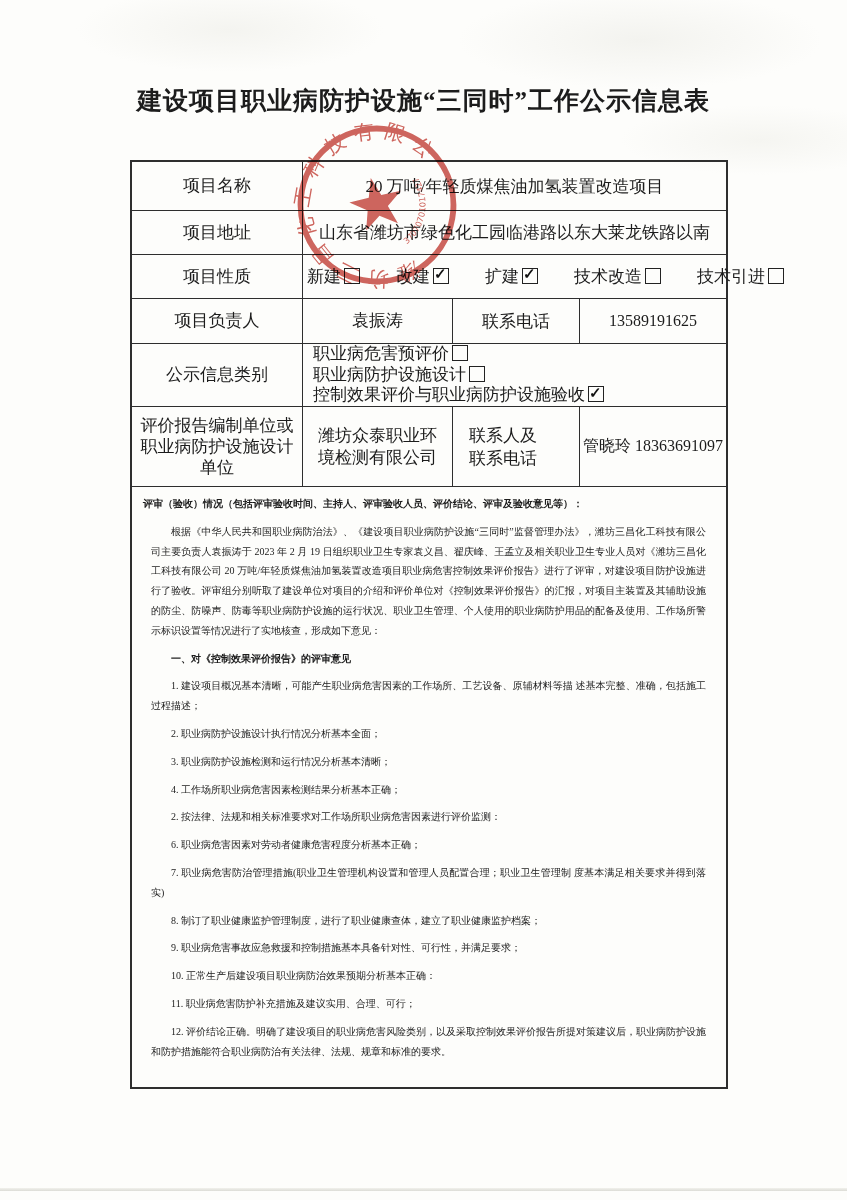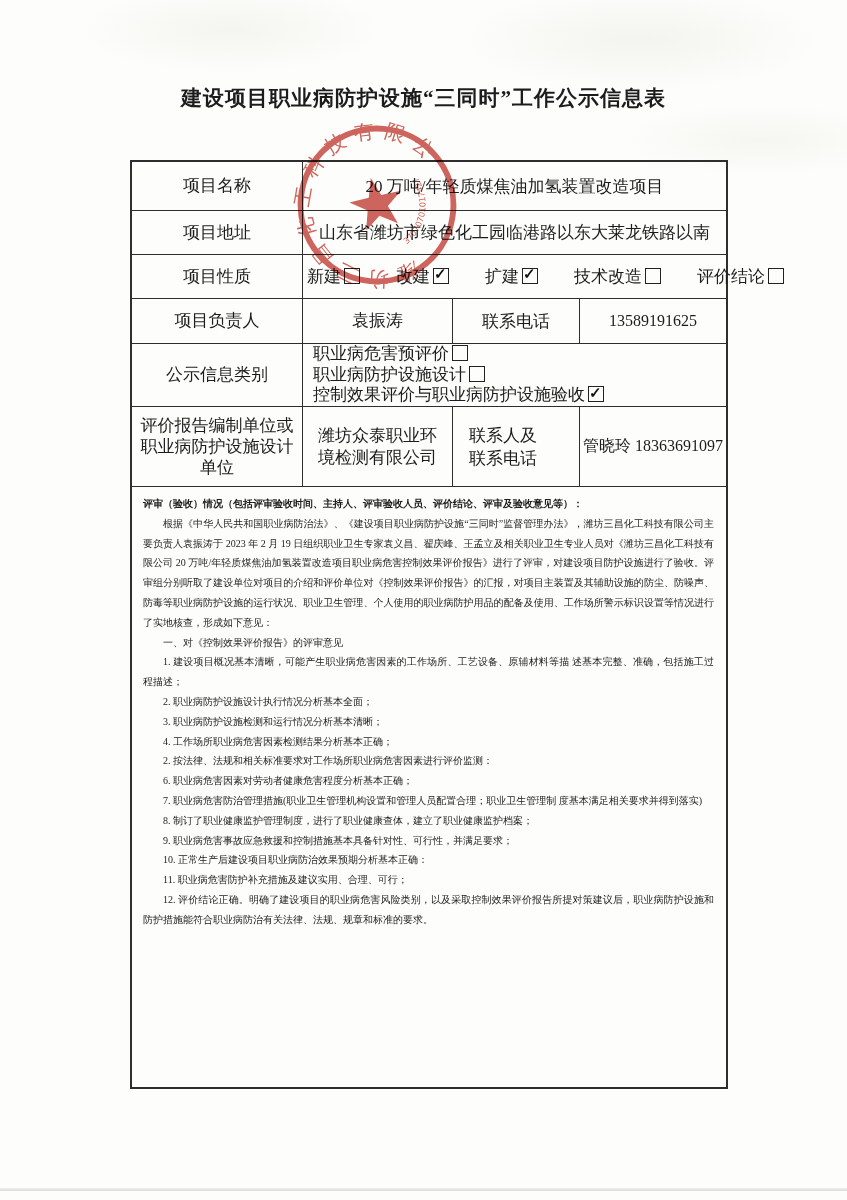--- a/index.html
+++ b/index.html
@@ -8,21 +8,21 @@
     background:#fdfdfb;
     background-image:
       radial-gradient(ellipse 220px 60px at 230px 30px, #f4f4f0 0%, rgba(244,244,240,0) 70%),
       radial-gradient(ellipse 260px 70px at 640px 40px, #f3f3ef 0%, rgba(243,243,239,0) 70%),
       radial-gradient(ellipse 200px 50px at 760px 140px, #f5f5f1 0%, rgba(245,245,241,0) 70%);
     font-family:"Liberation Serif","DejaVu Serif",serif;
     color:#1c1c1c;
   }
   .title{
     position:absolute;top:84px;left:0;width:100%;
-    text-align:center;font-size:21px;font-weight:bold;letter-spacing:1px;
+    text-align:center;font-size:25px;font-weight:bold;letter-spacing:1px;
   }
   
   .tbl{
     position:absolute;left:130px;top:160px;width:598px;
     border:2px solid #2e2e2e;box-sizing:border-box;
     font-size:17px;
   }
   .tr{display:flex;align-items:stretch;box-sizing:border-box;}
   .tr + .tr{border-top:1.6px solid #2e2e2e;}
   .td{box-sizing:border-box;display:flex;align-items:center;justify-content:center;}
@@ -42,22 +42,22 @@
   }
   .opt[data-checked="true"] .cb::after{
     content:"✓";position:absolute;left:0px;top:-4px;font-size:15px;font-weight:bold;color:#111;
   }
   
   .review{
     display:block;height:601px;overflow:hidden;
     padding:7px 12px 6px 11px;font-size:10px;line-height:19.8px;text-align:justify;
   }
   .review-heading{font-weight:bold;margin:0;}
-  .para{margin:0;text-indent:2em;}
-  .para[data-bold="true"]{font-weight:normal;}
+  .para{margin:8px;text-indent:2em;}
+  .para[data-bold="true"]{font-weight:bold;}
   
   .stamp{
     position:absolute;left:293px;top:121px;width:168px;height:168px;
     transform:rotate(-85deg);transform-origin:50% 50%;
     opacity:.82;mix-blend-mode:multiply;pointer-events:none;
   }
   .page-edge{
     position:absolute;left:0;bottom:9px;width:100%;height:3px;
     background:linear-gradient(#f1f1ec,#dcdcd6);
   }
@@ -81,21 +81,21 @@
       <div class="td val">山东省潍坊市绿色化工园临港路以东大莱龙铁路以南</div>
     </div>
 
     <div class="tr" style="height:44px">
       <div class="td lbl">项目性质</div>
       <div class="td opts-inline">
           <span class="opt" data-checked="false"><span>新建</span><span class="cb"></span></span>
           <span class="opt" data-checked="true"><span>改建</span><span class="cb"></span></span>
           <span class="opt" data-checked="true"><span>扩建</span><span class="cb"></span></span>
           <span class="opt" data-checked="false"><span>技术改造</span><span class="cb"></span></span>
-          <span class="opt" data-checked="false"><span>评价结论</span><span class="cb"></span></span>
+          <span class="opt" data-checked="false"><span>技术引进</span><span class="cb"></span></span>
         </div>
     </div>
 
     <div class="tr" style="height:45px">
       <div class="td lbl">项目负责人</div>
       <div class="td c2">袁振涛</div>
       <div class="td c3" style="justify-content:center;text-align:center;padding-left:0;">联系电话</div>
       <div class="td c4">13589191625</div>
     </div>
 

